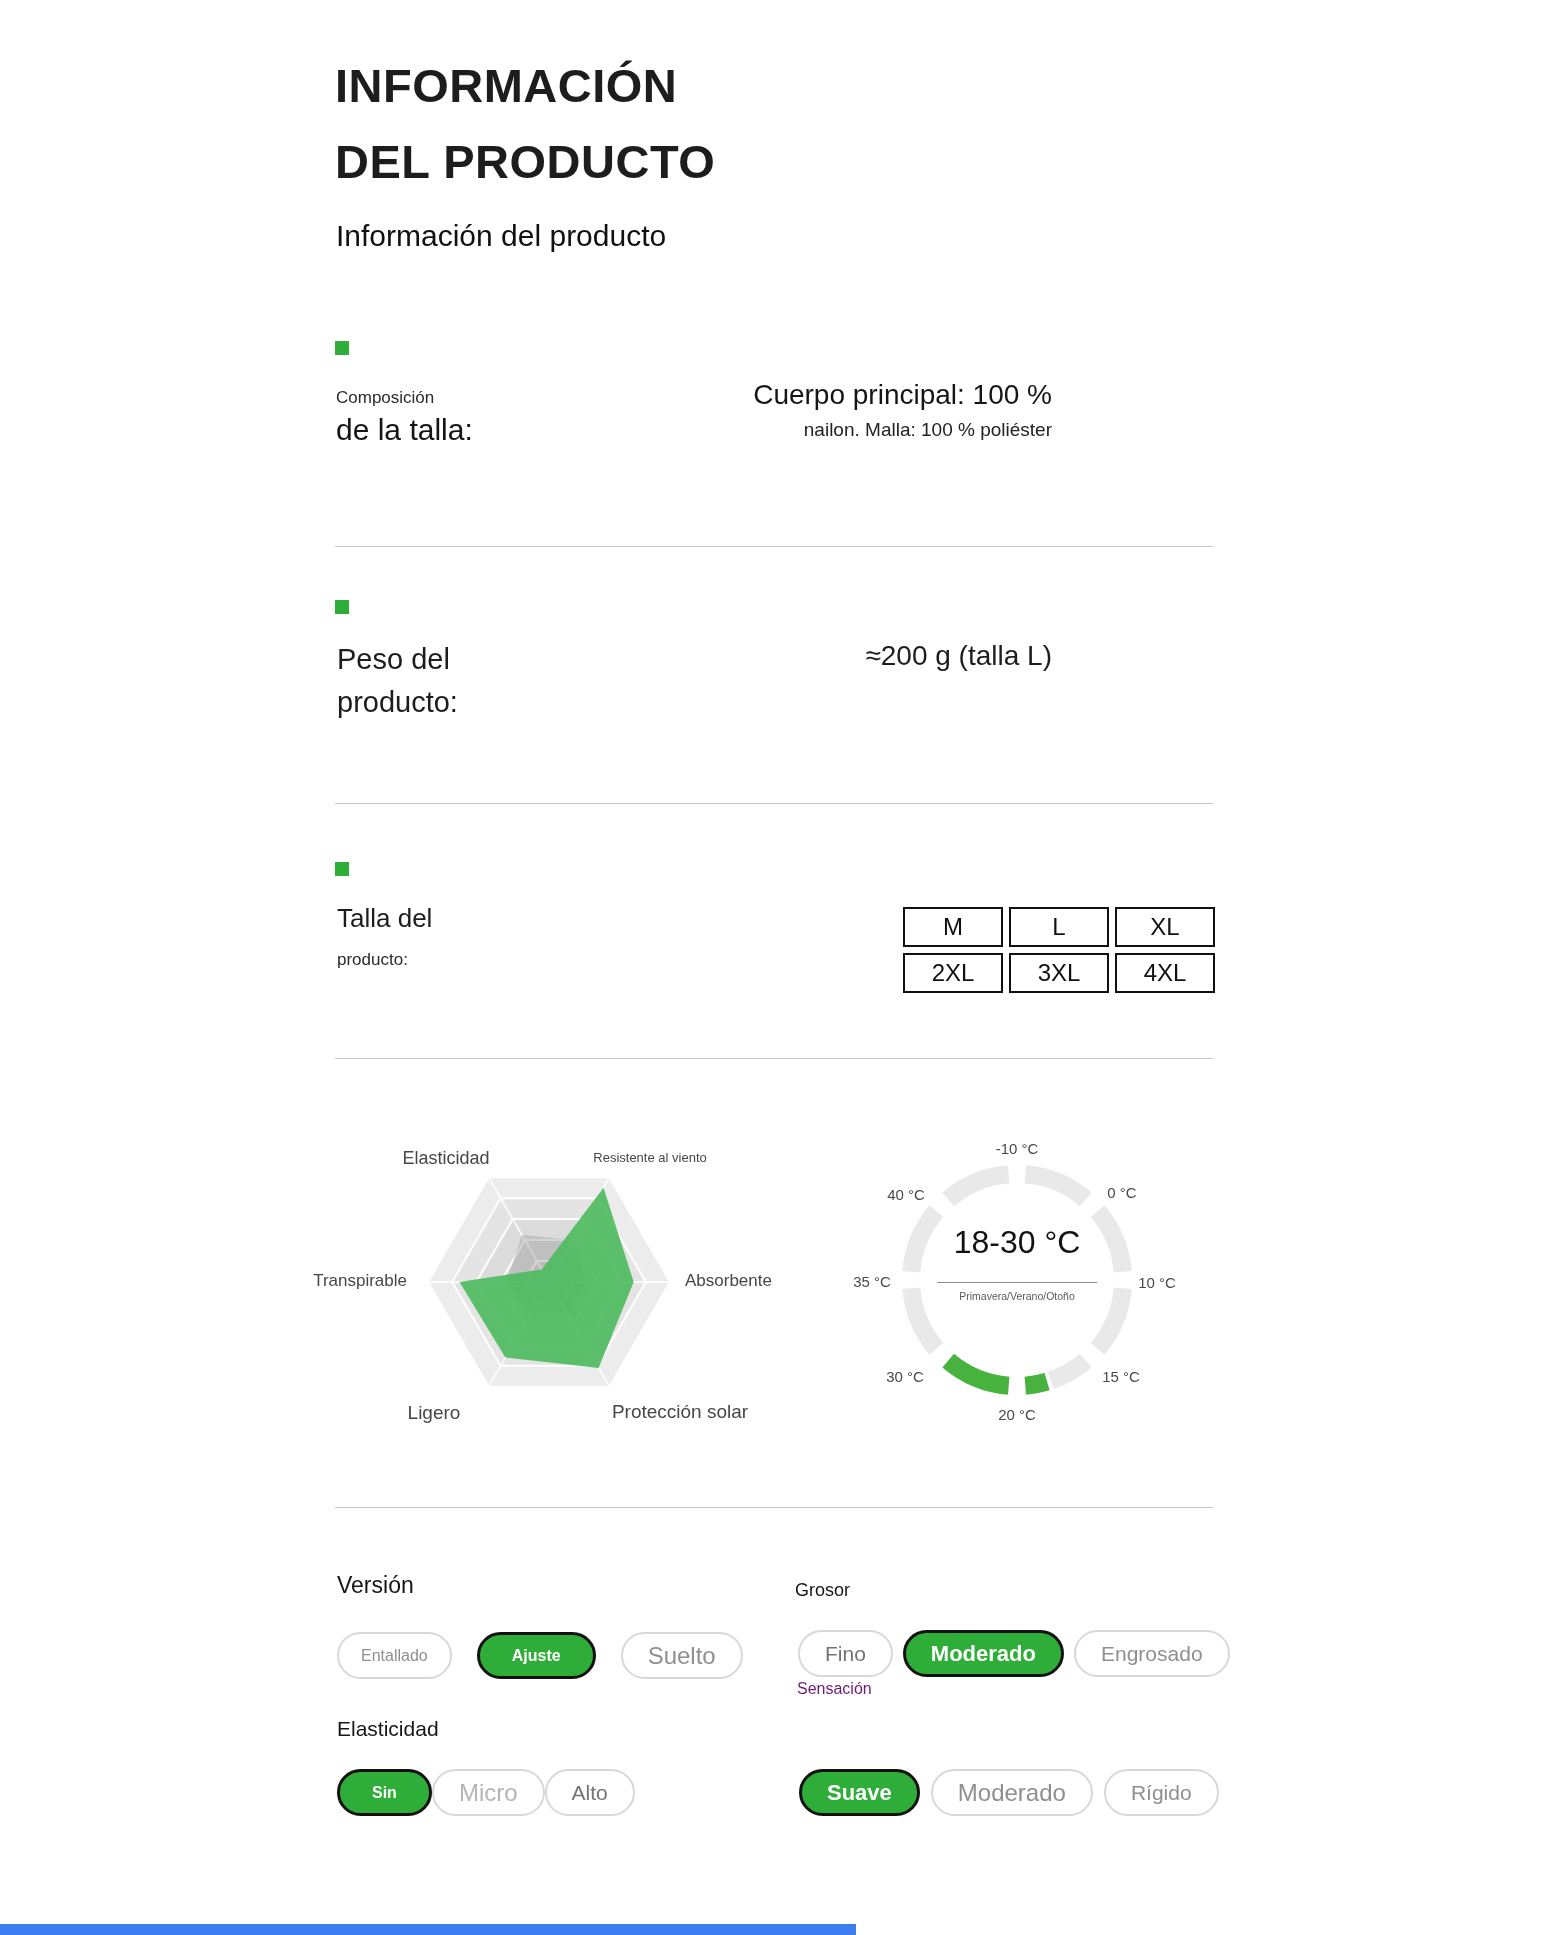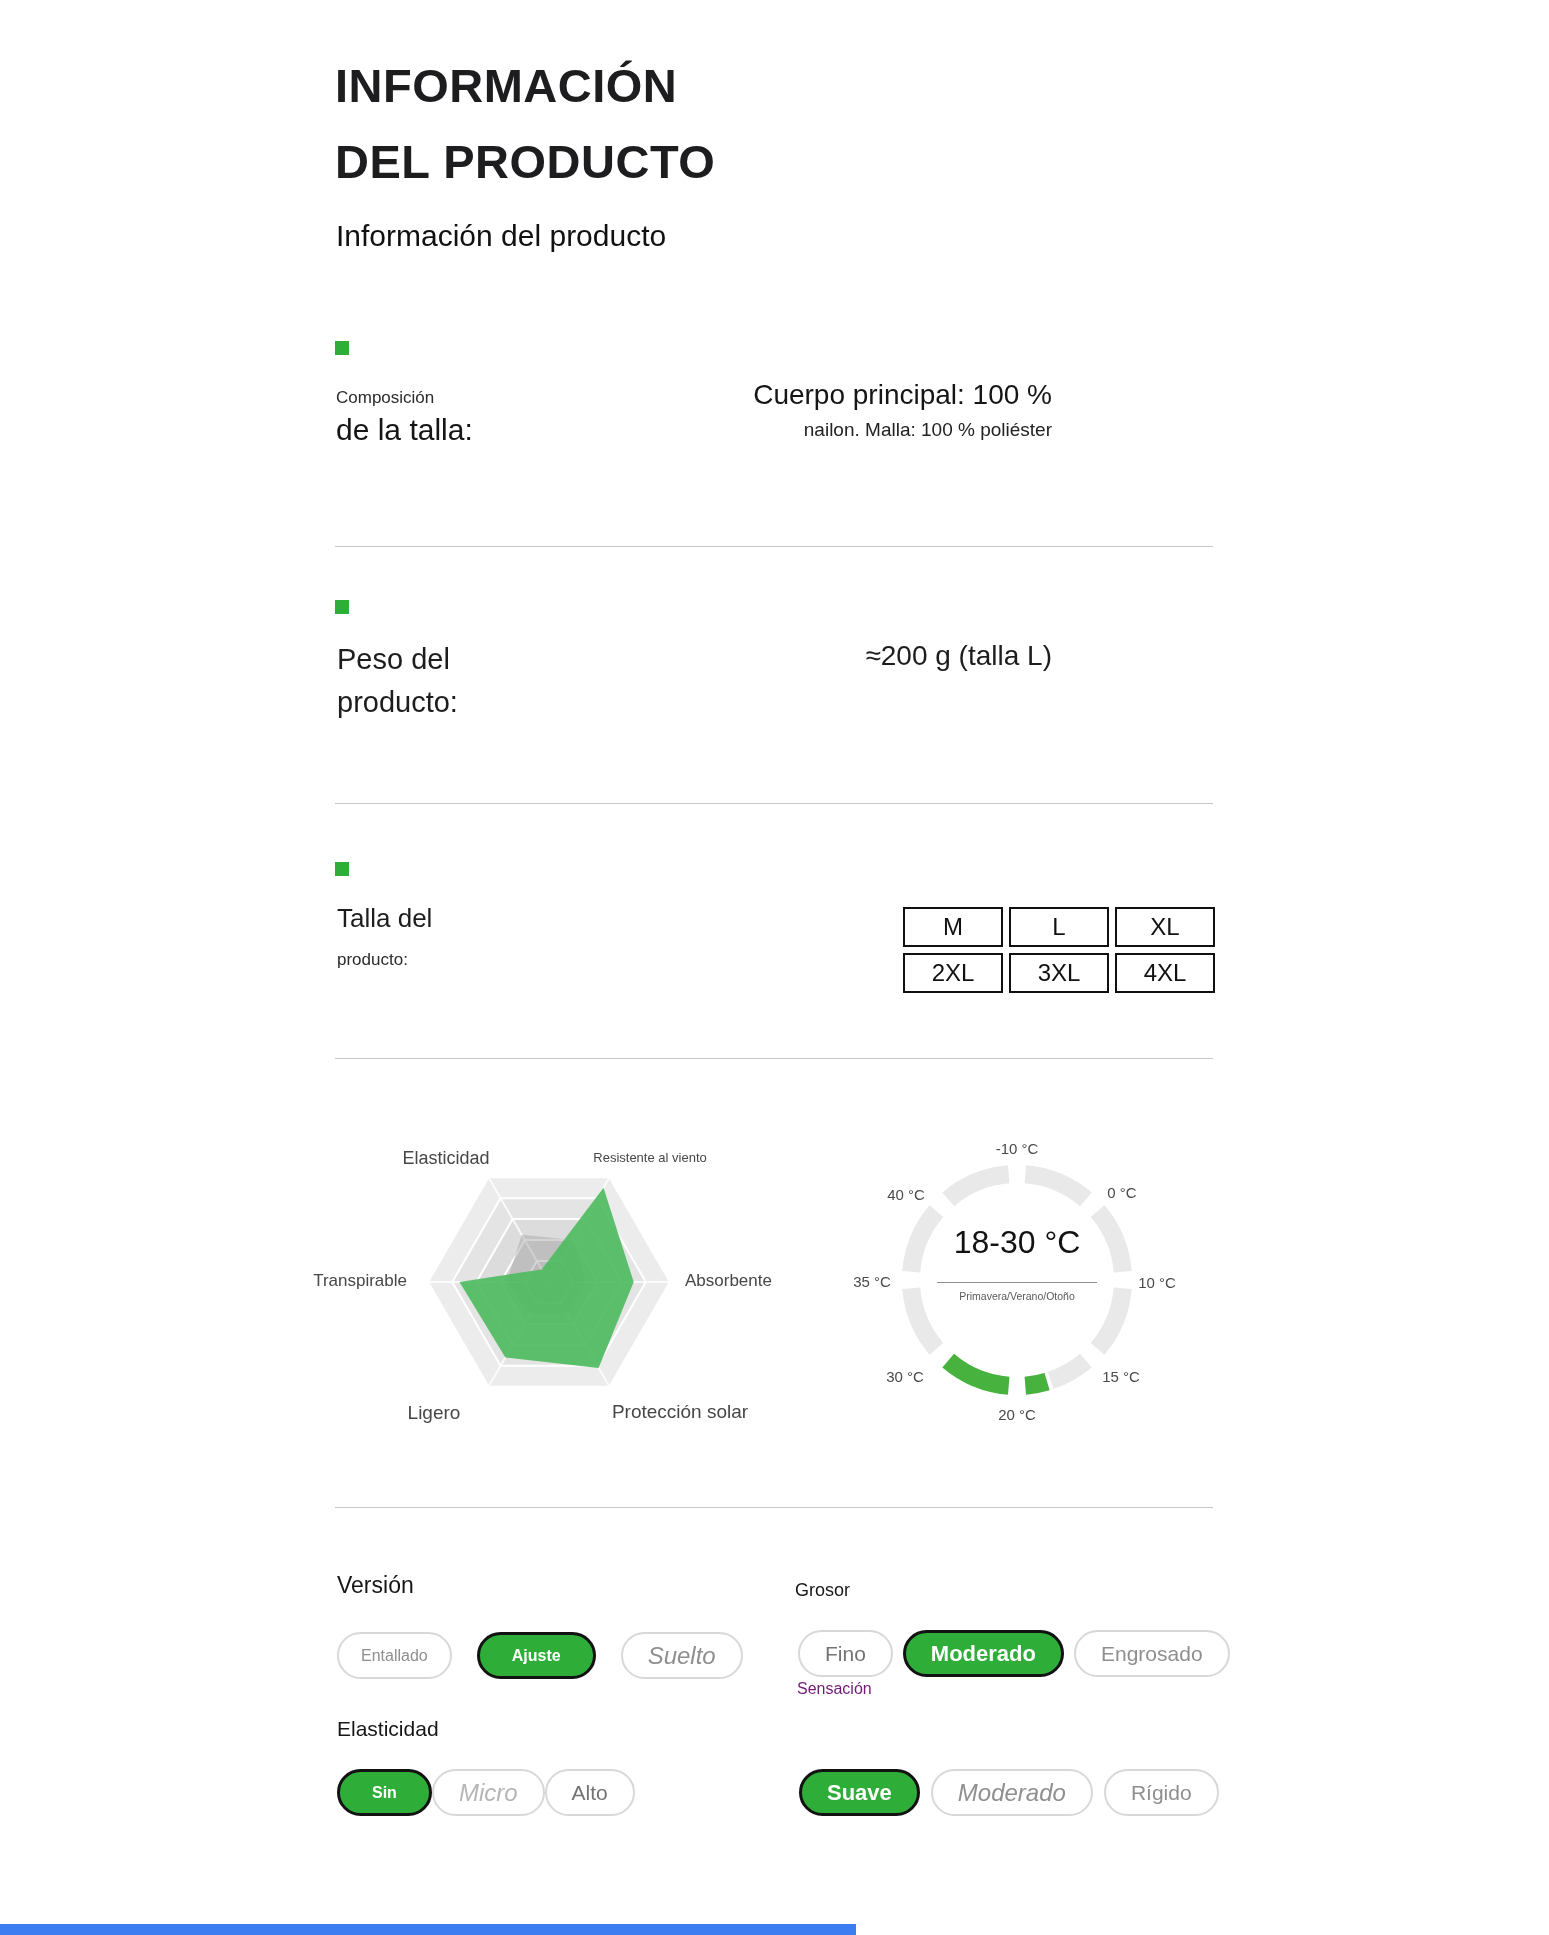--- a/index.html
+++ b/index.html
@@ -37,21 +37,21 @@
   .pill-row{display:flex;align-items:stretch;height:47px;}
   .row-version{left:337px;top:1632px;gap:25px;}
   .row-grosor{left:798px;top:1630px;gap:10px;}
   .row-elastic{left:337px;top:1769px;}
   .row-sensacion{left:799px;top:1769px;gap:11px;}
   .pill{border:2px solid #d8d8d8;border-radius:999px;background:#fff;box-sizing:border-box;
         display:flex;align-items:center;justify-content:center;color:#8f8f8f;
         padding:0 25px;white-space:nowrap;cursor:pointer;}
   .pill.sm{font-size:16px;padding:0 22px;}
   .pill.md{font-size:21px;}
-  .pill.lg{font-size:24px;font-style:italic;}
+  .pill.lg{font-size:24px;}
   .pill.mid{color:#737373;}
   .pill.faint{color:#b5b5b5;}
   .pill.selected{background:var(--green,#2ead38);border:3px solid #121212;color:#fff;font-weight:700;}
   .pill.selected.sm{font-size:16px;padding:0 32px;}
   .pill.selected.md{font-size:22px;}
   .bottom-bar{left:0;top:1924px;width:856px;height:11px;background:var(--blue,#3c7ef2);}
 </style>
 </head>
 <body>
 

